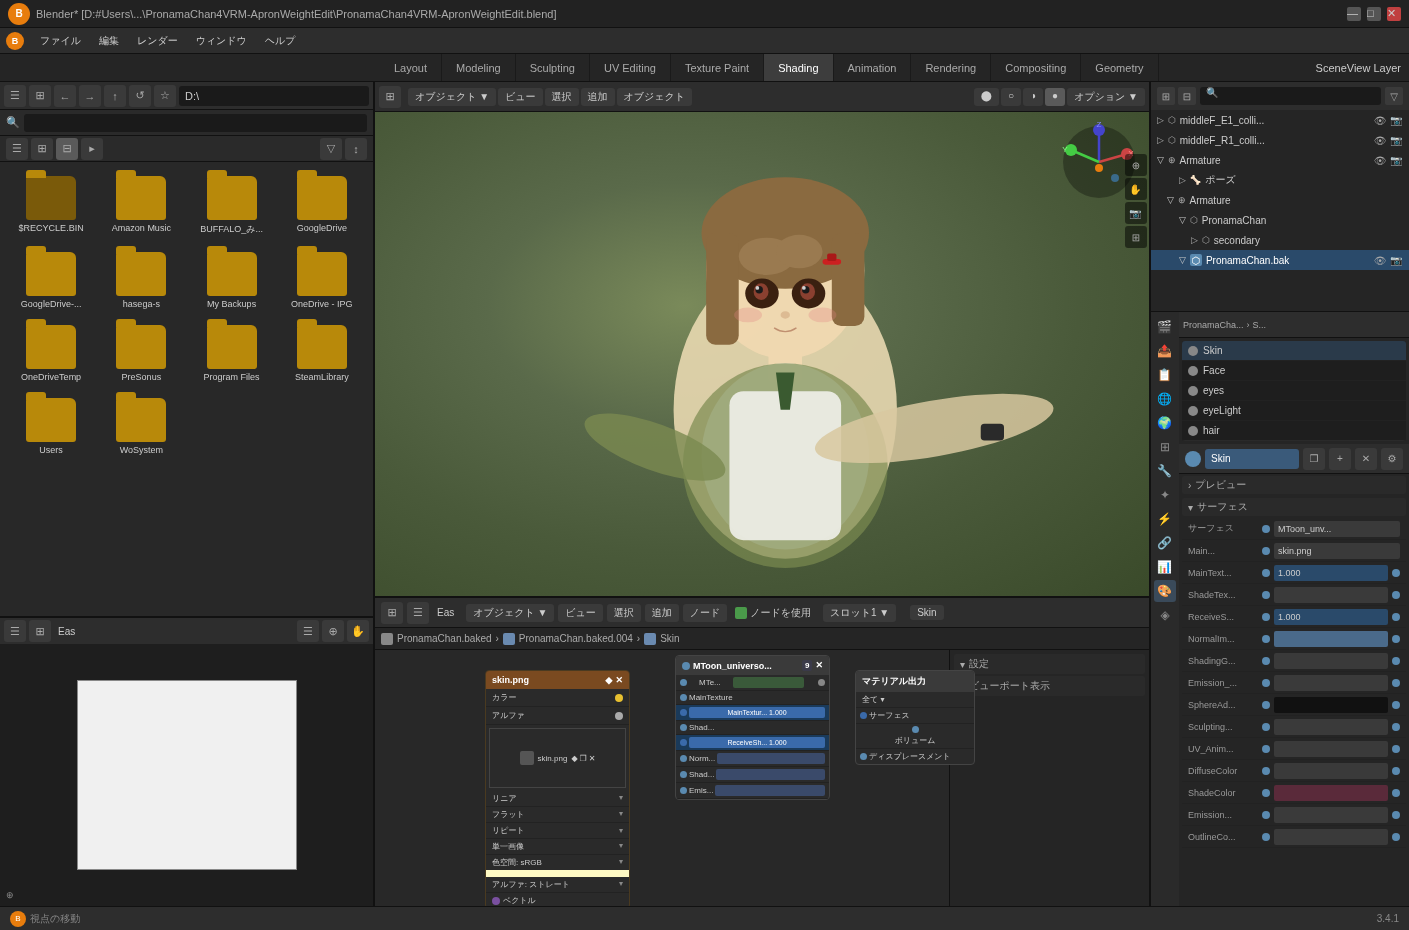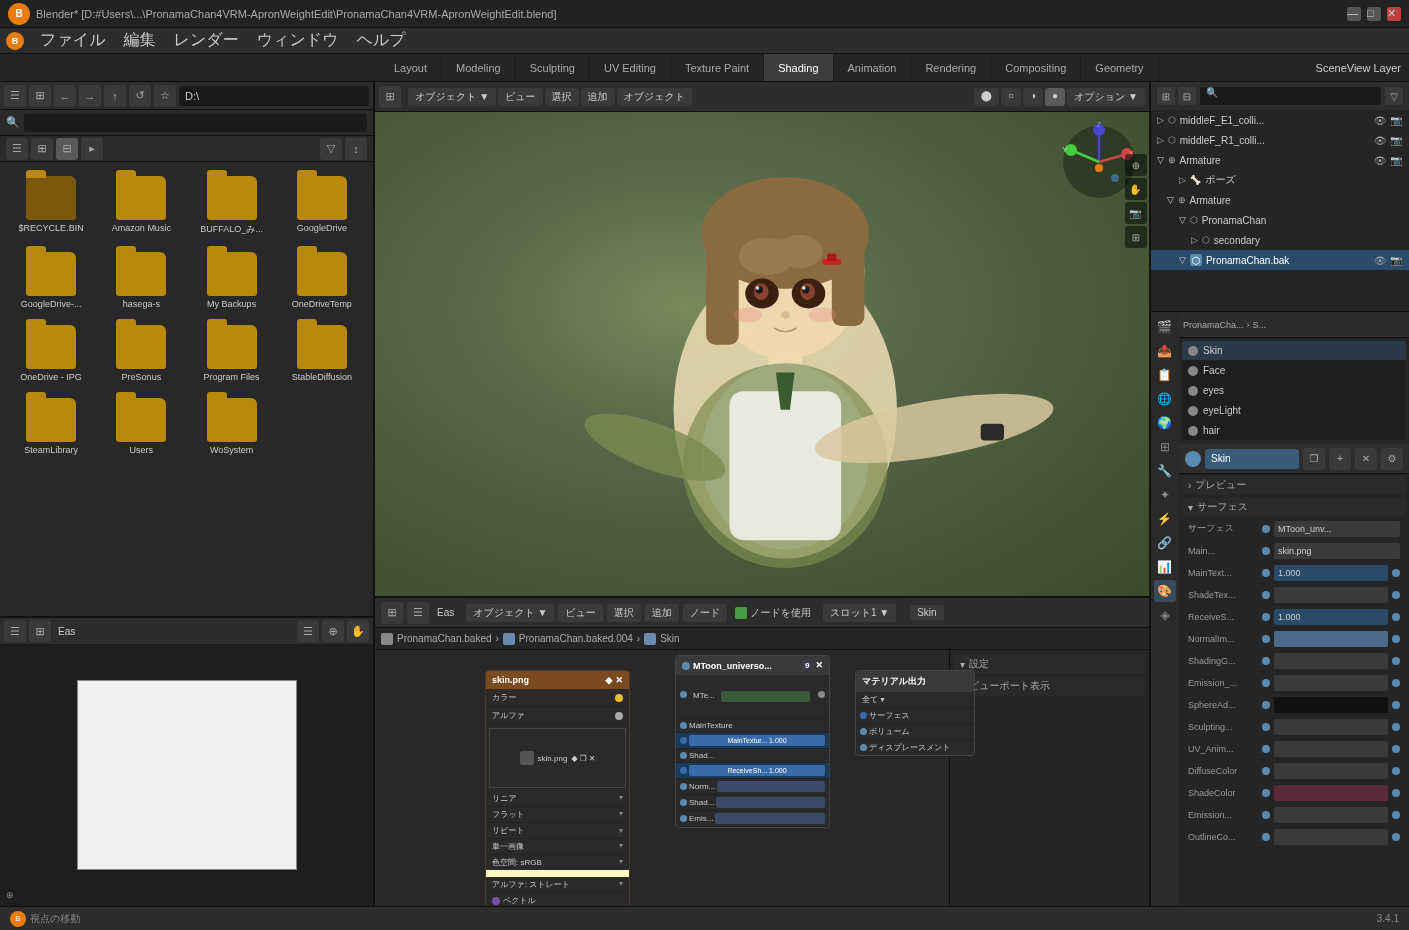--- a/index.html
+++ b/index.html
@@ -52,21 +52,21 @@
       height: 26px;
       background: #2d2d2d;
       display: flex;
       align-items: center;
       padding: 0 6px;
       gap: 2px;
       border-bottom: 1px solid #111;
     }
     .menu-item {
       padding: 2px 8px;
-      font-size: 16px;
+      font-size: 10px;
       color: #ccc;
       cursor: pointer;
       border-radius: 3px;
       text-align: center;
     }
 
     
     .workspace-tabs {
       height: 28px;
       background: #252525;
@@ -467,37 +467,33 @@
         <div class="fb-item">
           <div class="fb-folder-icon"></div>
           <span class="fb-item-label">hasega-s</span>
         </div>
         <div class="fb-item">
           <div class="fb-folder-icon"></div>
           <span class="fb-item-label">My Backups</span>
         </div>
         <div class="fb-item">
           <div class="fb-folder-icon"></div>
+          <span class="fb-item-label">OneDrive - IPG</span>
+        </div>
+        <div class="fb-item">
+          <div class="fb-folder-icon"></div>
           <span class="fb-item-label">OneDriveTemp</span>
         </div>
         <div class="fb-item">
           <div class="fb-folder-icon"></div>
-          <span class="fb-item-label">OneDrive - IPG</span>
-        </div>
-        <div class="fb-item">
-          <div class="fb-folder-icon"></div>
           <span class="fb-item-label">PreSonus</span>
         </div>
         <div class="fb-item">
           <div class="fb-folder-icon"></div>
           <span class="fb-item-label">Program Files</span>
-        </div>
-        <div class="fb-item">
-          <div class="fb-folder-icon"></div>
-          <span class="fb-item-label">StableDiffusion</span>
         </div>
         <div class="fb-item">
           <div class="fb-folder-icon"></div>
           <span class="fb-item-label">SteamLibrary</span>
         </div>
         <div class="fb-item">
           <div class="fb-folder-icon"></div>
           <span class="fb-item-label">Users</span>
         </div>
         <div class="fb-item">
@@ -750,21 +746,21 @@
               <div style="width:8px;height:8px;border-radius:50%;background:#5a8ab0;"></div>
               <span>MToon_universo...</span>
             </div>
             <div style="display:flex;gap:3px;">
               <span style="background:#3a3a4a;padding:1px 3px;border-radius:2px;font-size:8px;">9</span>
               <span>✕</span>
             </div>
           </div>
           <div>
 
-            <div style="padding:16px 4px;display:flex;align-items:flex-start;gap:6px;font-size:8px;color:#ccc;border-bottom:1px solid #222;">
+            <div style="padding:2px 4px;display:flex;align-items:center;gap:12px;font-size:8px;color:#ccc;border-bottom:1px solid #222;">
               <div style="width:7px;height:7px;border-radius:50%;background:#5a8ab0;"></div>
               <span>MTe...</span>
               <div style="flex:1;height:11px;background:#3a5a3a;border-radius:2px;font-size:7px;color:#aaffaa;display:flex;align-items:center;justify-content:center;"></div>
               <div style="width:7px;height:7px;border-radius:50%;background:#888;margin-left:2px;"></div>
             </div>
             <div style="padding:2px 4px;display:flex;align-items:center;gap:2px;font-size:8px;color:#ccc;border-bottom:1px solid #222;">
               <div style="width:7px;height:7px;border-radius:50%;background:#5a8ab0;"></div>
               <span>MainTexture</span>
             </div>
             <div style="padding:2px 4px;display:flex;align-items:center;gap:2px;font-size:8px;color:#fff;border-bottom:1px solid #222;background:#1a3a5a;">
@@ -802,21 +798,21 @@
             <span>マテリアル出力</span>
           </div>
           <div>
             <div style="padding:2px 6px;display:flex;justify-content:flex-end;font-size:8px;color:#ccc;border-bottom:1px solid #222;">
               <span style="flex:1;">全て ▾</span>
             </div>
             <div style="padding:2px 4px;display:flex;align-items:center;gap:2px;font-size:8px;color:#ccc;border-bottom:1px solid #222;">
               <div style="width:7px;height:7px;border-radius:50%;background:#3a6aaa;"></div>
               <span>サーフェス</span>
             </div>
-            <div style="padding:2px 4px;display:flex;align-items:center;gap:2px;font-size:8px;color:#ccc;border-bottom:1px solid #222;">
+            <div style="padding:2px 4px;display:flex;align-items:center;gap:2px;font-size:8px;color:#ccc;border-bottom:1px solid #222;flex-direction:column;">
               <div style="width:7px;height:7px;border-radius:50%;background:#5a8ab0;"></div>
               <span>ボリューム</span>
             </div>
             <div style="padding:2px 4px;display:flex;align-items:center;gap:2px;font-size:8px;color:#ccc;">
               <div style="width:7px;height:7px;border-radius:50%;background:#5a8ab0;"></div>
               <span>ディスプレースメント</span>
             </div>
           </div>
         </div>
 

